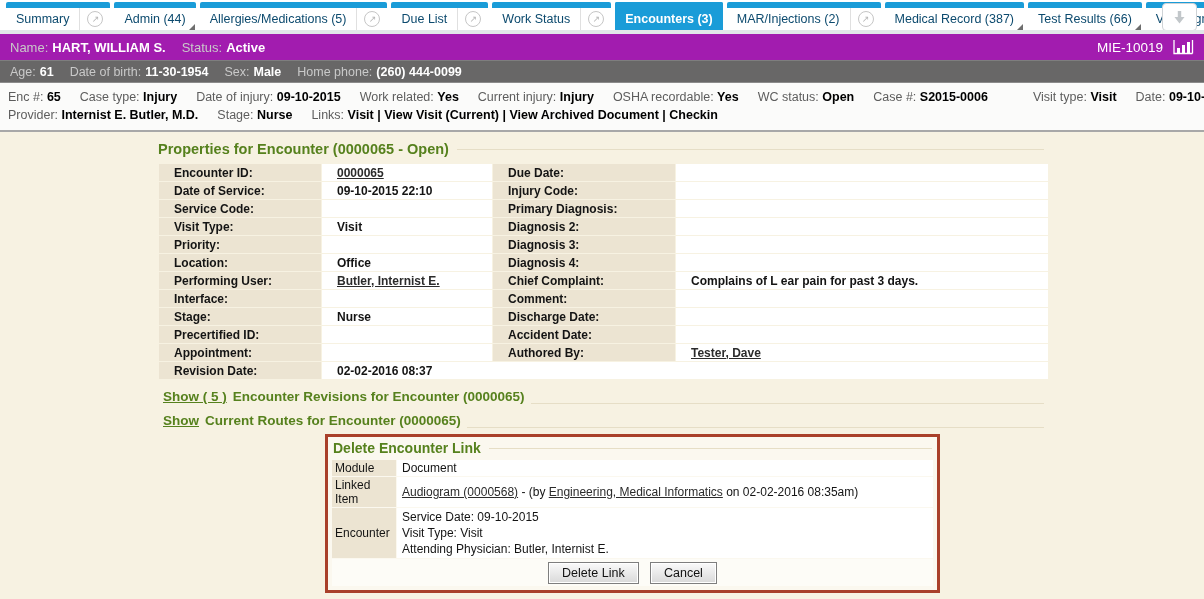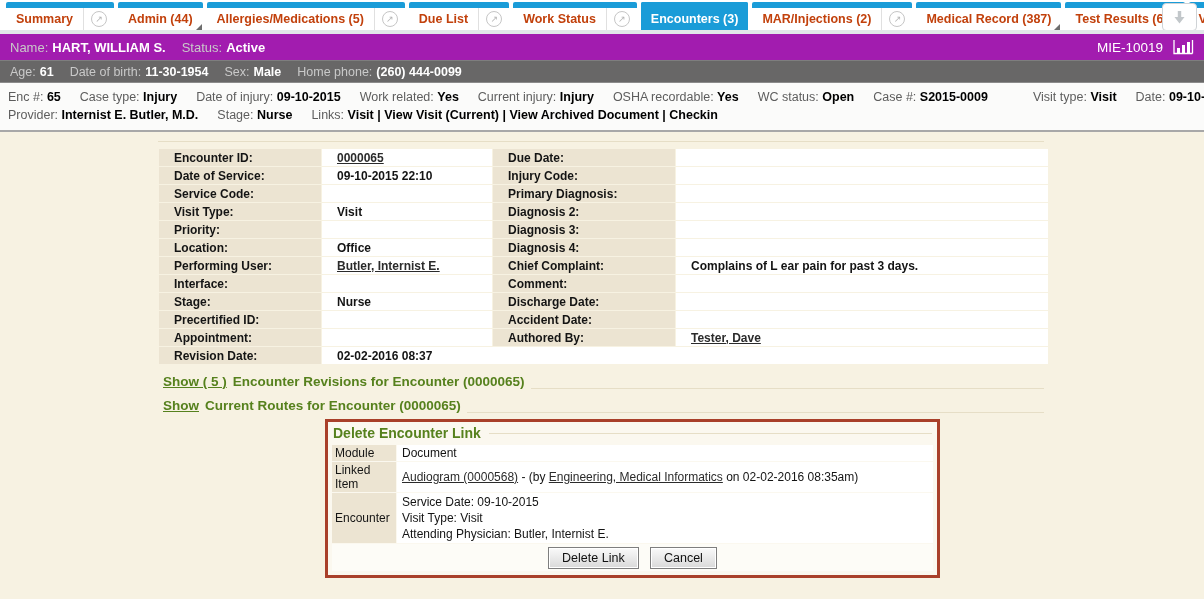--- a/index.html
+++ b/index.html
@@ -20,21 +20,21 @@
     position:relative; flex:0 0 auto; display:flex; align-items:stretch;
     height:28px; background:#fff; margin-right:4px; border-radius:2px 2px 0 0;
     cursor:pointer;
   }
   .tab::before {
     content:""; position:absolute; top:0; left:0; right:0; height:6px;
     background:#1a9cd8; border-radius:2px 2px 0 0;
   }
   .tab .lbl {
     display:flex; align-items:center; padding:6px 10px 0 10px;
-    font-size:12.5px; color:#c2410c;font-weight:bold;
+    font-size:12.5px; color:#0c4a6e;
   }
   .tab.active { background:#1a9cd8; }
   .tab.active .lbl { color:#fff; font-weight:bold; }
   .pop-sect {
     display:flex; align-items:center; padding:6px 7px 0 7px;
     border-left:1px solid #e0e0e0;
   }
   .pop {
     width:16px; height:16px; border:1px solid #c6c6c6; border-radius:50%;
     color:#b5b5b5; font-size:9px; line-height:14px; text-align:center;
@@ -198,37 +198,38 @@
 
 <div class="encbar">
   <div class="encrow">
     <span><span class="elab">Enc #:</span> <span class="eval">65</span></span>
     <span><span class="elab">Case type:</span> <span class="eval">Injury</span></span>
     <span><span class="elab">Date of injury:</span> <span class="eval">09-10-2015</span></span>
     <span><span class="elab">Work related:</span> <span class="eval">Yes</span></span>
     <span><span class="elab">Current injury:</span> <span class="eval">Injury</span></span>
     <span><span class="elab">OSHA recordable:</span> <span class="eval">Yes</span></span>
     <span><span class="elab">WC status:</span> <span class="eval">Open</span></span>
-    <span><span class="elab">Case #:</span> <span class="eval">S2015-0009</span></span>
+    <span><span class="elab">Case #:</span> <span class="eval">S2015-0006</span></span>
     <span style="margin-left:26px"><span class="elab">Visit type:</span> <span class="eval">Visit</span></span>
     <span><span class="elab">Date:</span> <span class="eval">09-10-2015</span></span>
   </div>
   <div class="encrow">
     <span><span class="elab">Provider:</span> <span class="eval">Internist E. Butler, M.D.</span></span>
     <span><span class="elab">Stage:</span> <span class="eval">Nurse</span></span>
     <span>
       <span class="elab">Links:</span>
       <a class="elink">Visit</a><span class="eval"> | </span><a class="elink">View Visit (Current)</a><span class="eval"> | </span><a class="elink">View Archived Document</a><span class="eval"> | </span><a class="elink">Checkin</a>
     </span>
   </div>
 </div>
 
 <div class="content">
   <div class="inner">
     <div class="ptitle">
+      <span>Properties for Encounter (0000065 - Open)</span>
         <span class="fill"></span>
     </div>
 
     <table class="props">
       <colgroup>
           <col style="width:162px">
           <col style="width:170px">
           <col style="width:182px">
           <col style="width:372px">
         </colgroup>

